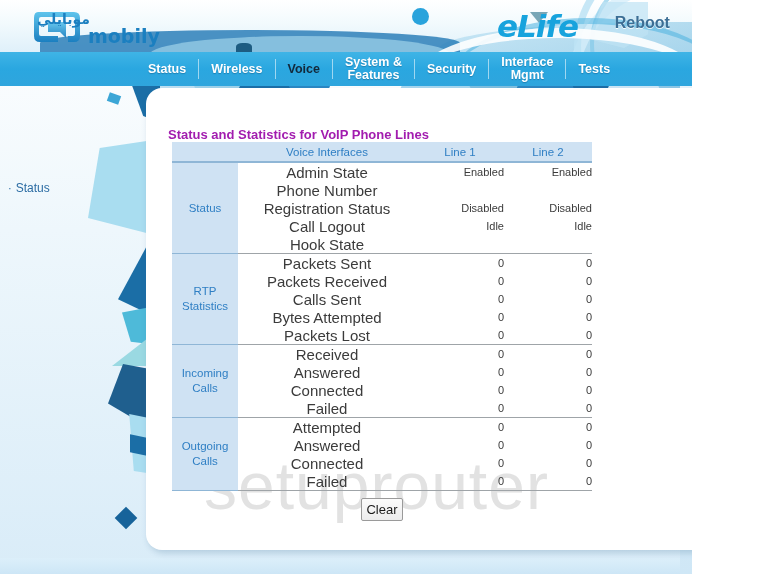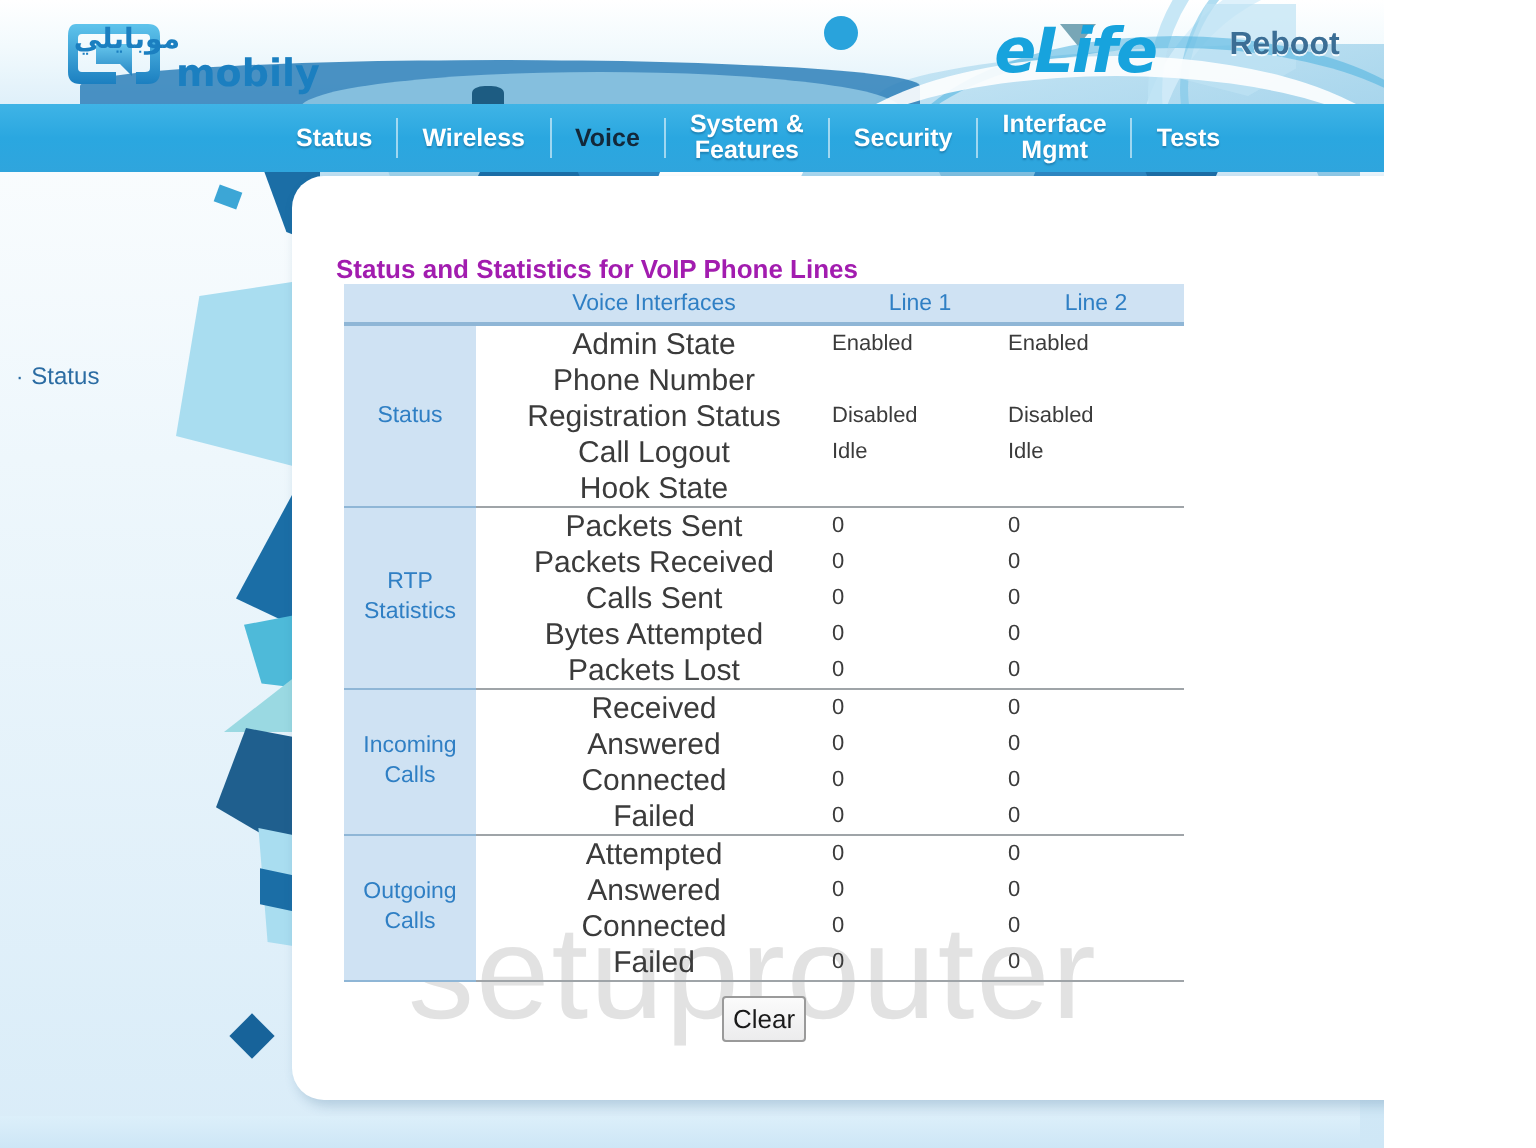--- a/index.html
+++ b/index.html
@@ -302,21 +302,21 @@
   .grp-cell.last { border-bottom: 1px solid #8fb6d6; }
   .lbl-cell {
     text-align: center;
     color: #3b3b3b;
     font-size: 15px;
     height: 18px;
     width: 178px;
     padding-right: 10px;
   }
   .val-cell {
-    text-align: left;
+    text-align: right;
     color: #3b3b3b;
     font-size: 11px;
     height: 18px;
     width: 88px;
   }
   tr.sect-end td.lbl-cell,
   tr.sect-end td.val-cell {
     border-bottom: 1px solid #9fa4a8;
   }
   tr.tbl-end td.lbl-cell,

